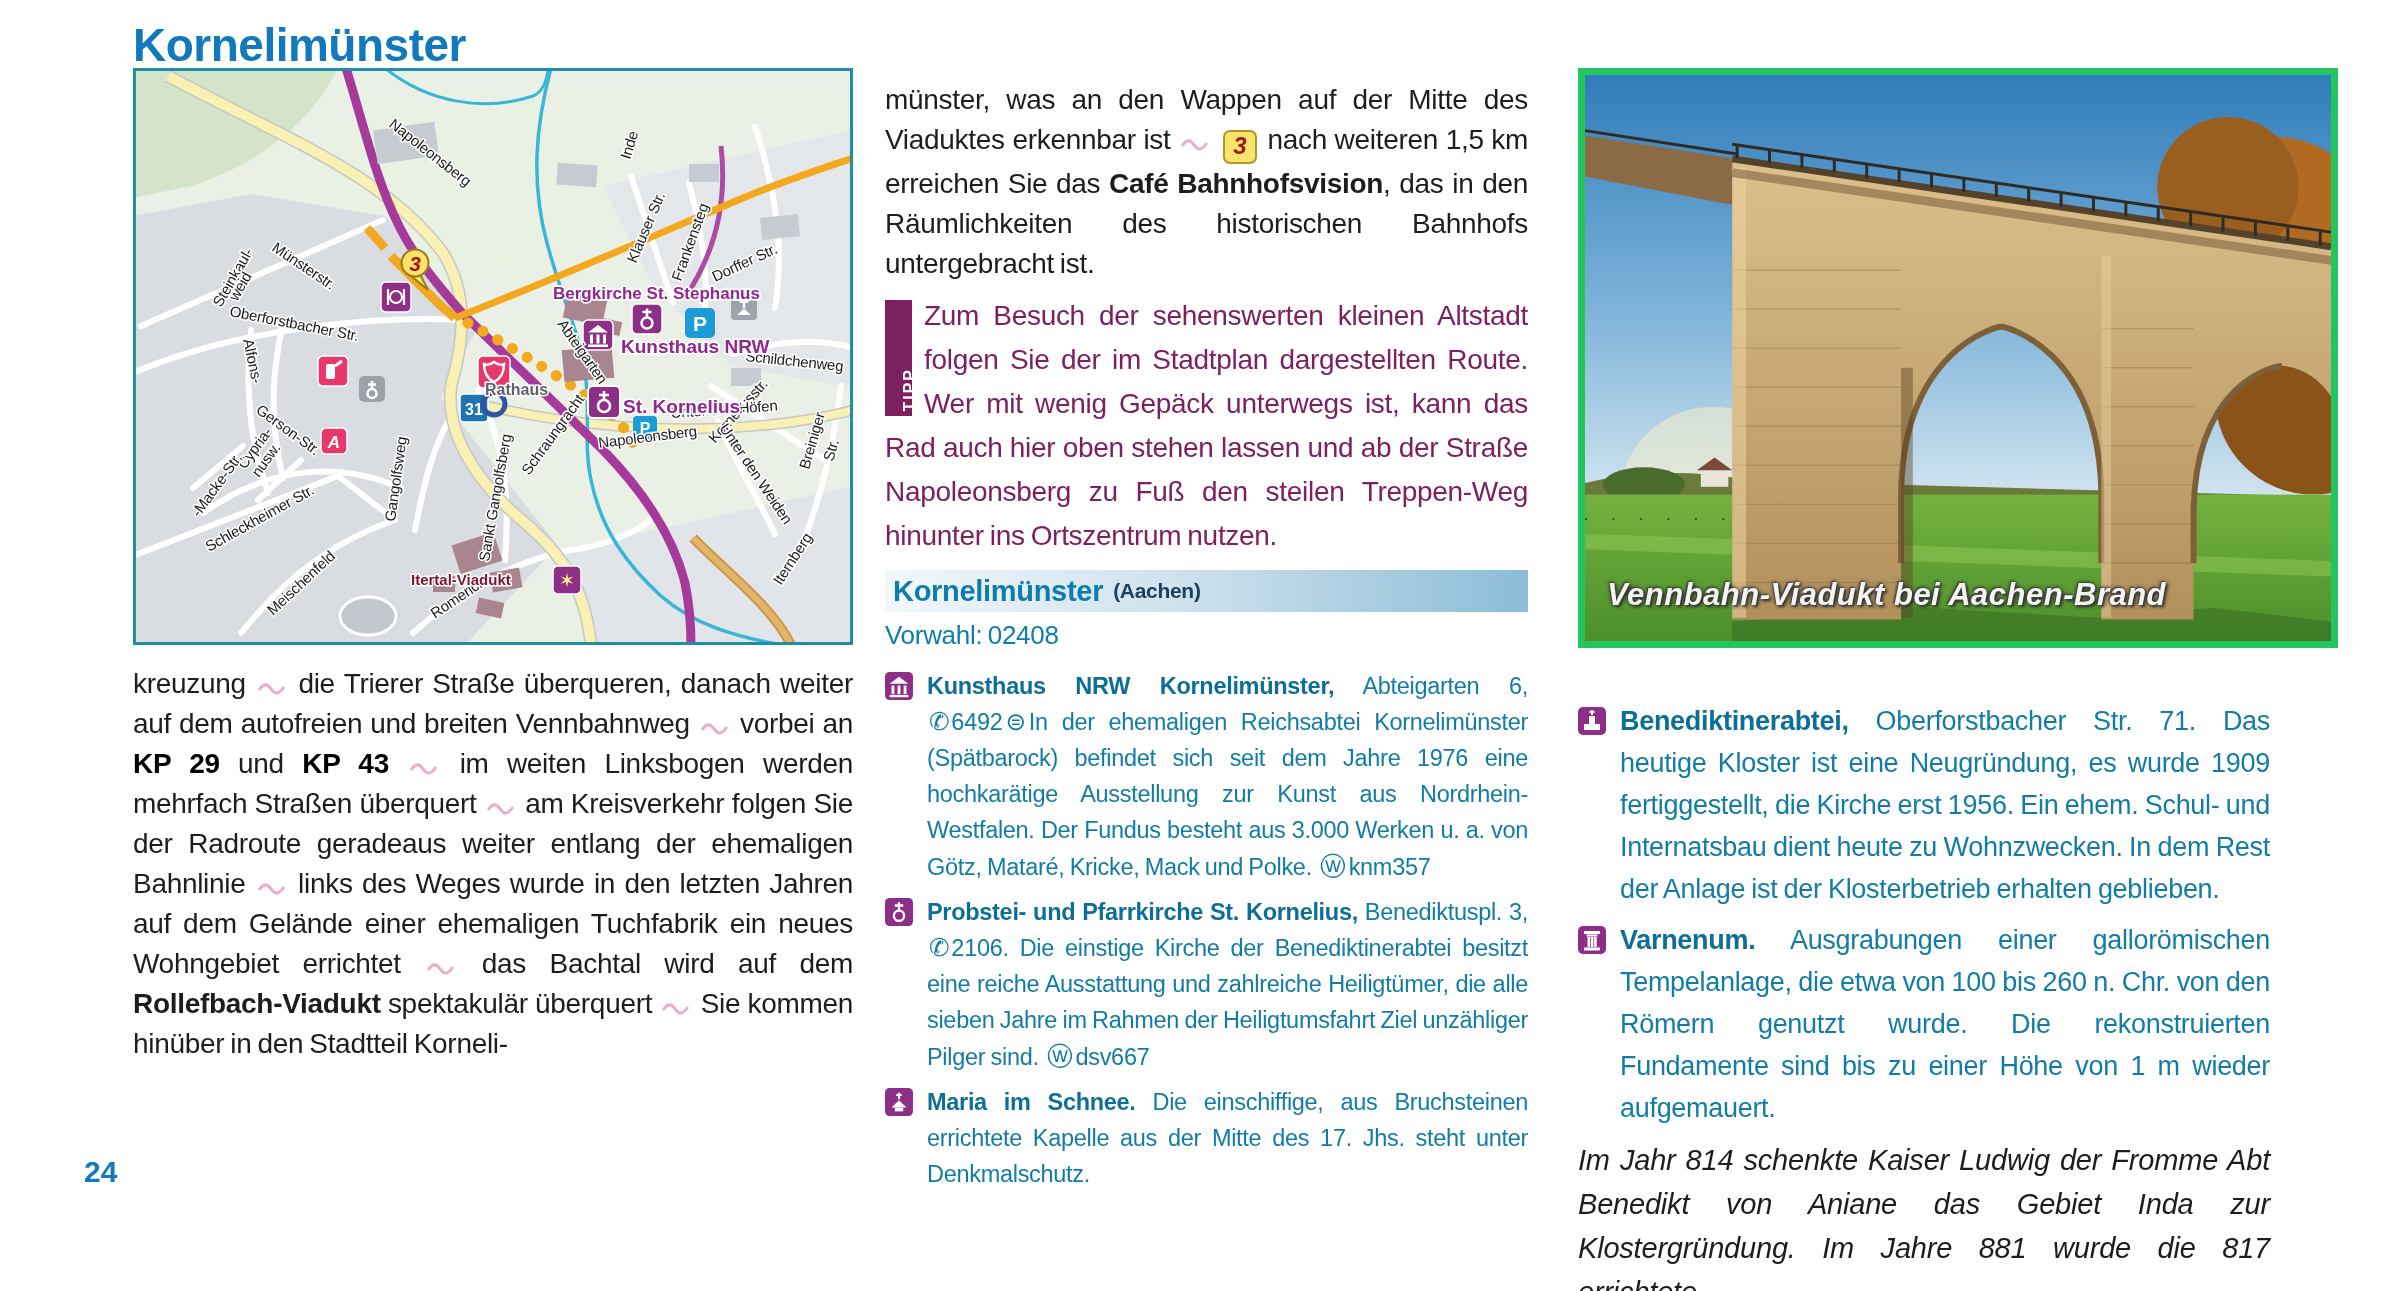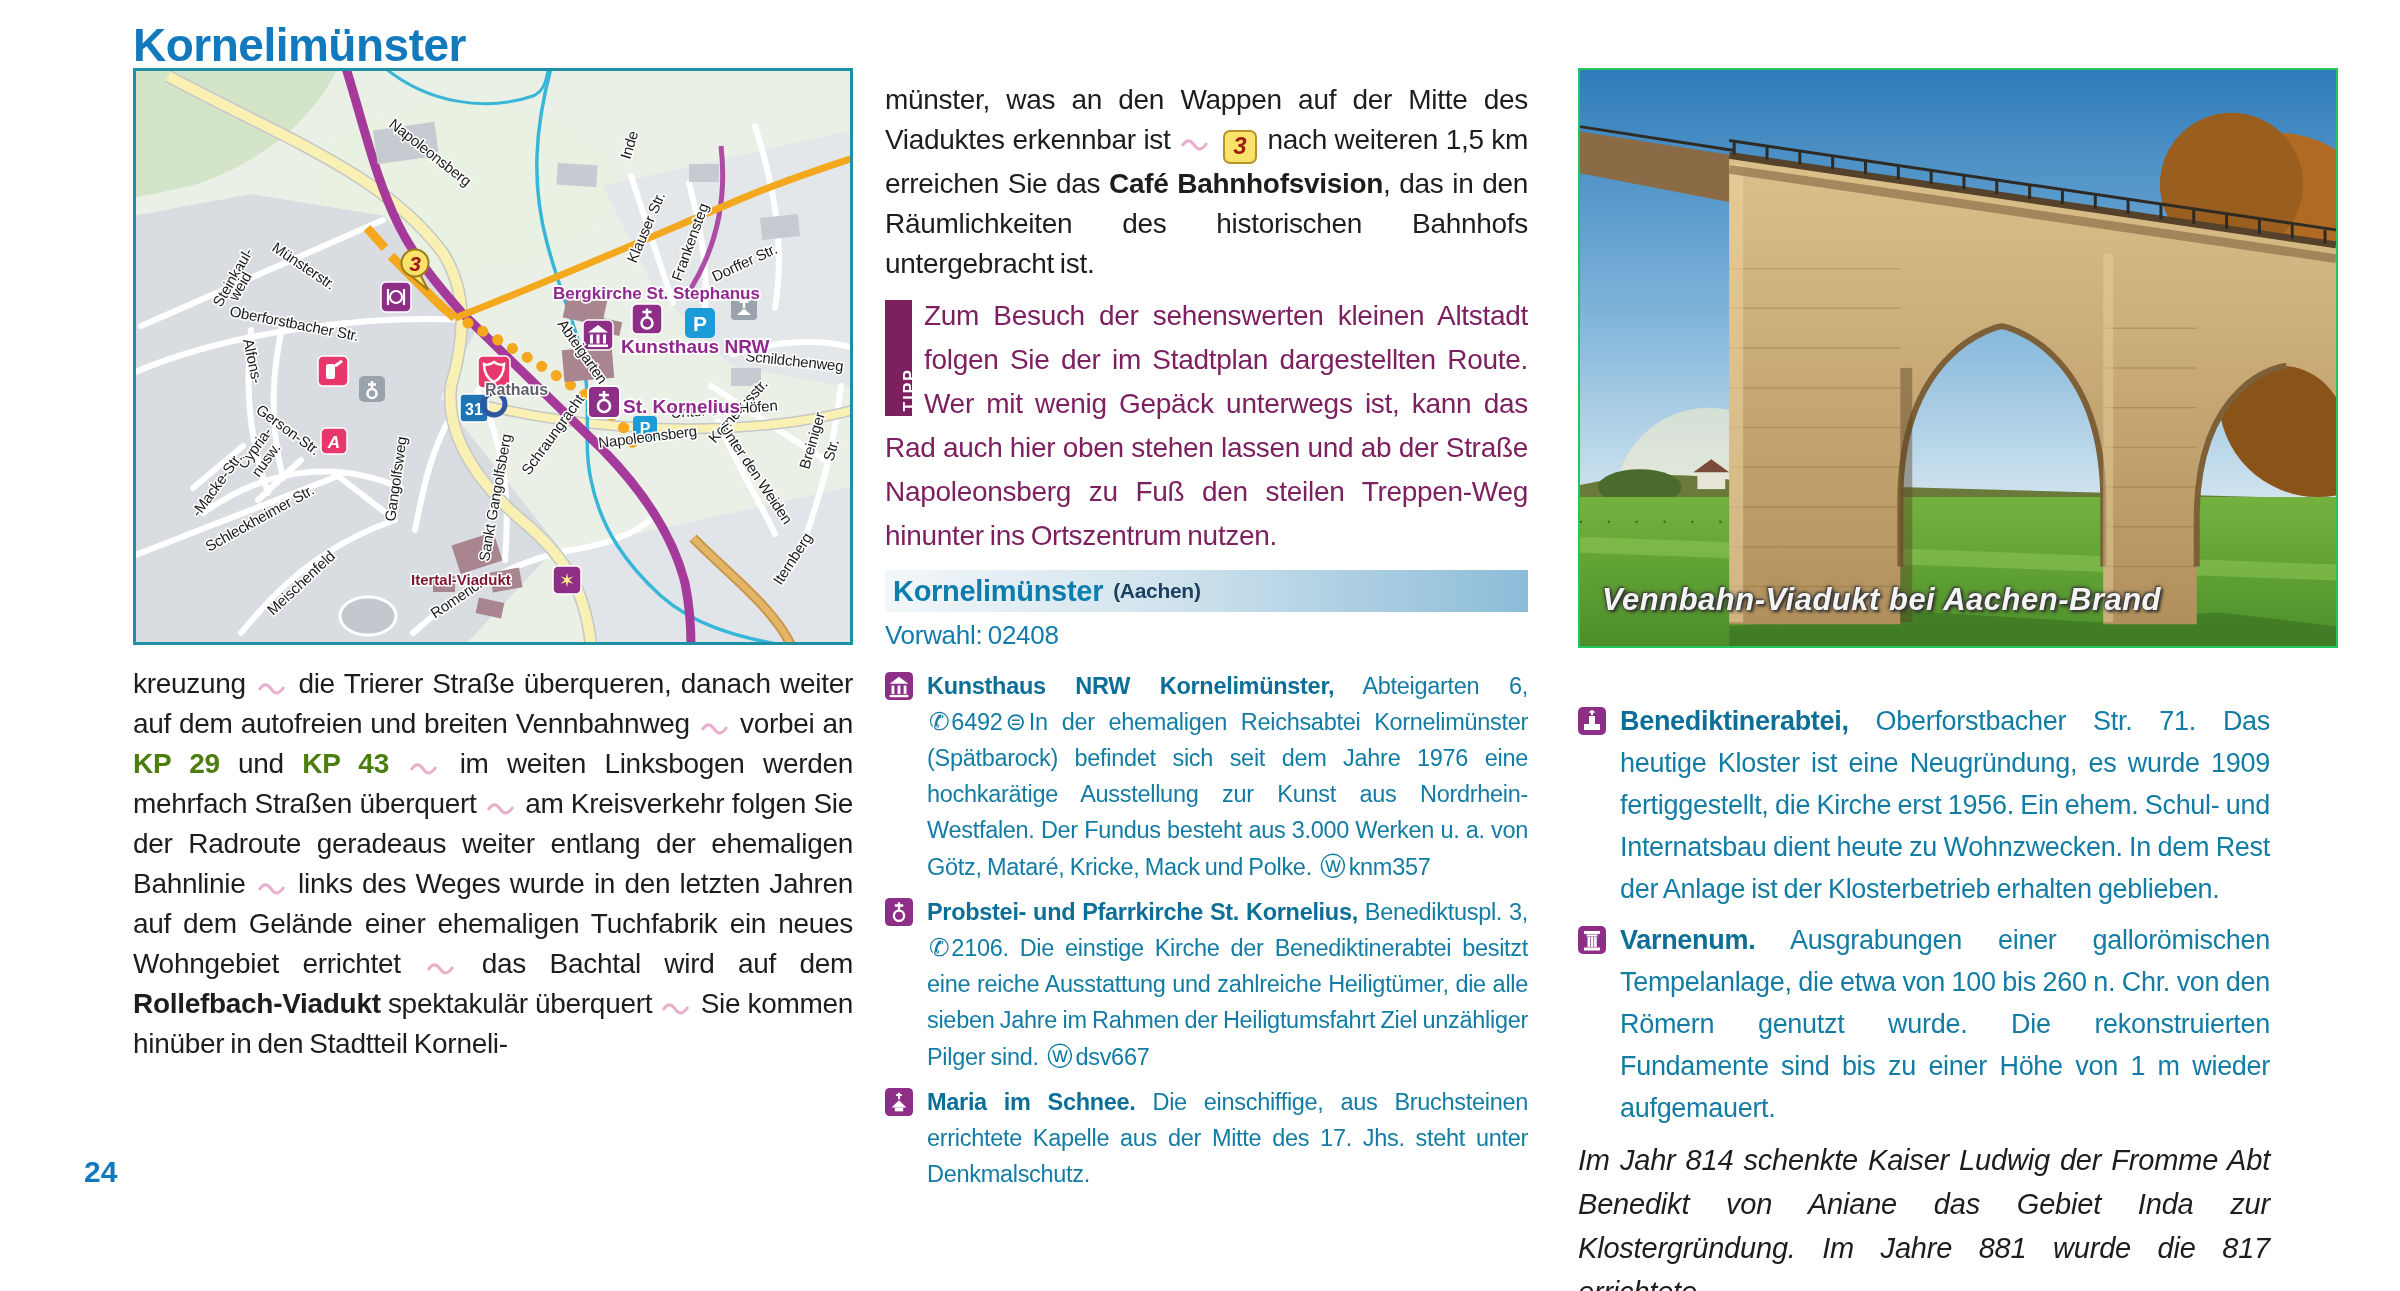--- a/index.html
+++ b/index.html
@@ -13,21 +13,21 @@
   .ml{fill:#1b1b1b;stroke:#ffffff;stroke-width:3px;paint-order:stroke;font-size:15px;letter-spacing:-.2px;}
   .mlp{fill:#92278f;stroke:#ffffff;stroke-width:3.4px;paint-order:stroke;font-weight:700;}
   .mld{fill:#7d1430;stroke:#ffffff;stroke-width:3px;paint-order:stroke;font-weight:700;}
   .mlg{fill:#61616c;stroke:#ffffff;stroke-width:3px;paint-order:stroke;font-weight:700;}
   
   .just{text-align:justify;}
   .col-left-text{position:absolute;left:133px;top:664px;width:720px;font-size:28px;line-height:40px;
                  letter-spacing:-.3px;word-spacing:-1.5px;}
   .mid-col{position:absolute;left:885px;top:80px;width:643px;font-size:28px;line-height:40px;
            letter-spacing:-.3px;word-spacing:-1.5px;}
-  .kp{color:#4d7c0f;font-weight:700;}
+  .kp{color:#000000;font-weight:700;}
   .wave{vertical-align:-2px;margin:0 3px;}
   .badge3{display:inline-block;width:30px;height:30px;background:#f9e36b;border:2px solid #b8932b;border-radius:7px;
           color:#9c1d12;font-weight:700;font-style:italic;text-align:center;line-height:27px;font-size:24px;vertical-align:-5px;margin:0 3px;}
   
   .tipp{margin-top:10px;color:#7c2060;line-height:44px;}
   .tippbar{float:left;width:27px;height:116px;background:#7c2060;margin:6px 12px 2px 0;position:relative;}
   .tippbar span{position:absolute;left:3px;bottom:4px;writing-mode:vertical-rl;transform:rotate(180deg);
                 color:#fff;font-size:16px;font-weight:700;letter-spacing:2px;}
   
   .secbar{margin-top:12px;height:42px;display:flex;align-items:center;padding-left:8px;
@@ -38,21 +38,21 @@
   
   .entry{position:relative;padding-left:42px;margin-bottom:9px;color:#127ca4;}
   .entry .etext{margin:0;font-size:23.5px;line-height:36px;letter-spacing:-.3px;word-spacing:-1px;}
   .entry .ename{font-weight:700;color:#0d6f97;}
   .sq-icon{position:absolute;left:0;top:4px;width:28px;height:28px;}
   .sq-icon svg{display:block;width:28px;height:28px;}
   .ph{font-size:1.05em;margin:0 2px;}
   .oh{font-size:1.05em;margin:0 3px;}
   .web{font-size:1.1em;margin:0 3px;}
   
-  .photo{position:absolute;left:1578px;top:68px;width:760px;height:580px;border:2px solid #22c55e;box-sizing:border-box;}
+  .photo{position:absolute;left:1578px;top:68px;width:760px;height:580px;border:7px solid #22c55e;box-sizing:border-box;}
   .photo svg{display:block;width:100%;height:100%;}
   .photo-caption{position:absolute;left:22px;bottom:28px;font-size:31px;font-weight:700;font-style:italic;color:#f4f4f2;
                  text-shadow:0 0 5px #3a3a3a,2px 2px 3px #2e2e2e,-1px -1px 2px #3a3a3a;letter-spacing:.5px;}
   
   .right-col{position:absolute;left:1578px;top:700px;width:692px;}
   .right-col .entry .etext{font-size:27px;line-height:42px;}
   .right-col .sq-icon{top:7px;}
   .hist{font-style:italic;font-size:29px;line-height:44px;margin:6px 0 0 0;letter-spacing:-.2px;}
   
   .pagenum{position:absolute;left:84px;top:1155px;font-size:30px;font-weight:700;color:#1379bd;}

